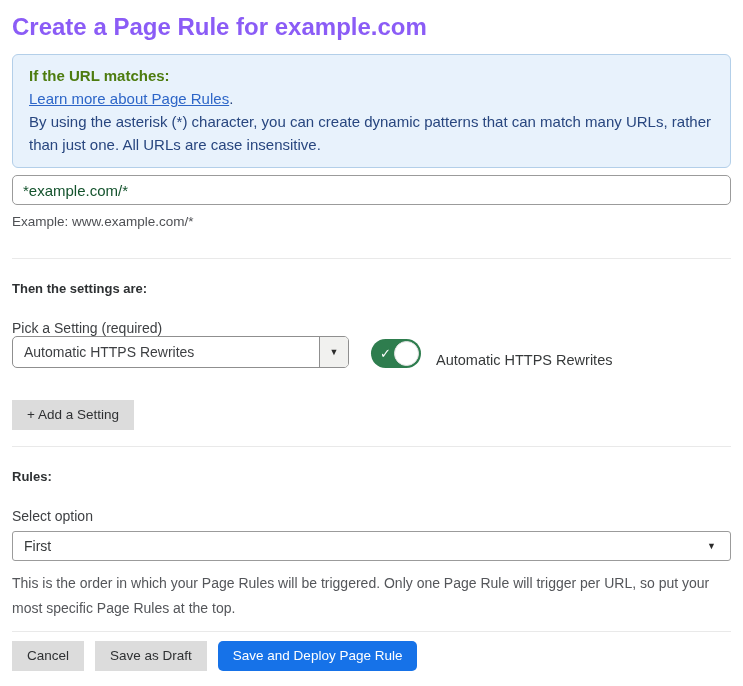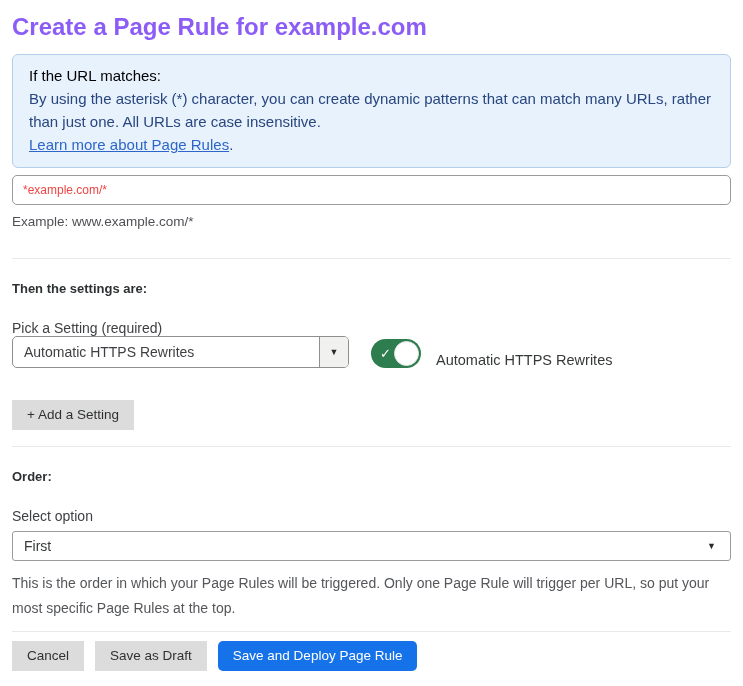--- a/index.html
+++ b/index.html
@@ -12,29 +12,29 @@
 
   .page-title{
     font-size:24px;font-weight:bold;color:#8b5cf6;
     margin:2px 0 17px;line-height:21px;
   }
 
   .info-box{
     background:#e8f2fc;border:1px solid #b3cfe9;border-radius:6px;
     padding:9px 16px 11px;font-size:15px;line-height:23px;color:#28467f;
   }
-  .info-heading{font-weight:normal;color:#000000;}
+  .info-heading{font-weight:bold;color:#4d7c0f;}
   .info-link{color:#2d66c8;text-decoration:underline;cursor:pointer;}
   .info-link-suffix{color:#28467f;}
 
   .field-label{font-size:14px;color:#3d3f42;margin:22px 0 0;line-height:16px;}
   .text-input{
     display:block;width:100%;box-sizing:border-box;height:30px;margin-top:7px;
     border:1px solid #9b9b9b;border-radius:5px;padding:0 10px;
-    font-size:12px;color:#ef4444;font-family:inherit;background:#fff;
+    font-size:15px;color:#14532d;font-family:inherit;background:#fff;
   }
   .helper{font-size:13.5px;color:#4f5155;margin-top:9px;line-height:16px;}
 
   .divider{border:none;border-top:1px solid #e9e9e9;height:0;margin:0;}
   .divider.m1{margin-top:28px;}
   .divider.m2{margin-top:16px;}
   .divider.m3{margin-top:10px;}
 
   .section-heading{font-size:13px;font-weight:bold;color:#2e3133;margin:21px 0 0;line-height:18px;}
 
@@ -87,22 +87,22 @@
 </style>
 </head>
 <body>
 
 <div class="container">
 
   <div class="page-title">Create a Page Rule for example.com</div>
 
   <div class="info-box">
     <div class="info-heading">If the URL matches:</div>
+    <div><a class="info-link">Learn more about Page Rules</a><span class="info-link-suffix">.</span></div>
     <div>By using the asterisk (*) character, you can create dynamic patterns that can match many URLs, rather than just one. All URLs are case insensitive.</div>
-    <div><a class="info-link">Learn more about Page Rules</a><span class="info-link-suffix">.</span></div>
   </div>
 
   <input class="text-input" type="text" value="*example.com/*" style="">
   <div class="helper">Example: www.example.com/*</div>
 
   <hr class="divider m1">
 
   <div class="section-heading">Then the settings are:</div>
 
   <div class="field-label">Pick a Setting (required)</div>
@@ -118,21 +118,21 @@
       <span class="toggle-check">✓</span>
       <span class="toggle-knob"></span>
     </div>
     <div class="toggle-label">Automatic HTTPS Rewrites</div>
   </div>
 
   <button class="btn btn-gray add-setting">+ Add a Setting</button>
 
   <hr class="divider m2">
 
-  <div class="section-heading">Order:</div>
+  <div class="section-heading">Rules:</div>
 
   <div class="field-label">Select option</div>
 
   <div class="select-box">
     <span>First</span>
     <span class="select-caret">▼</span>
   </div>
 
   <div class="order-helper">This is the order in which your Page Rules will be triggered. Only one Page Rule will trigger per URL, so put your most specific Page Rules at the top.</div>
 

